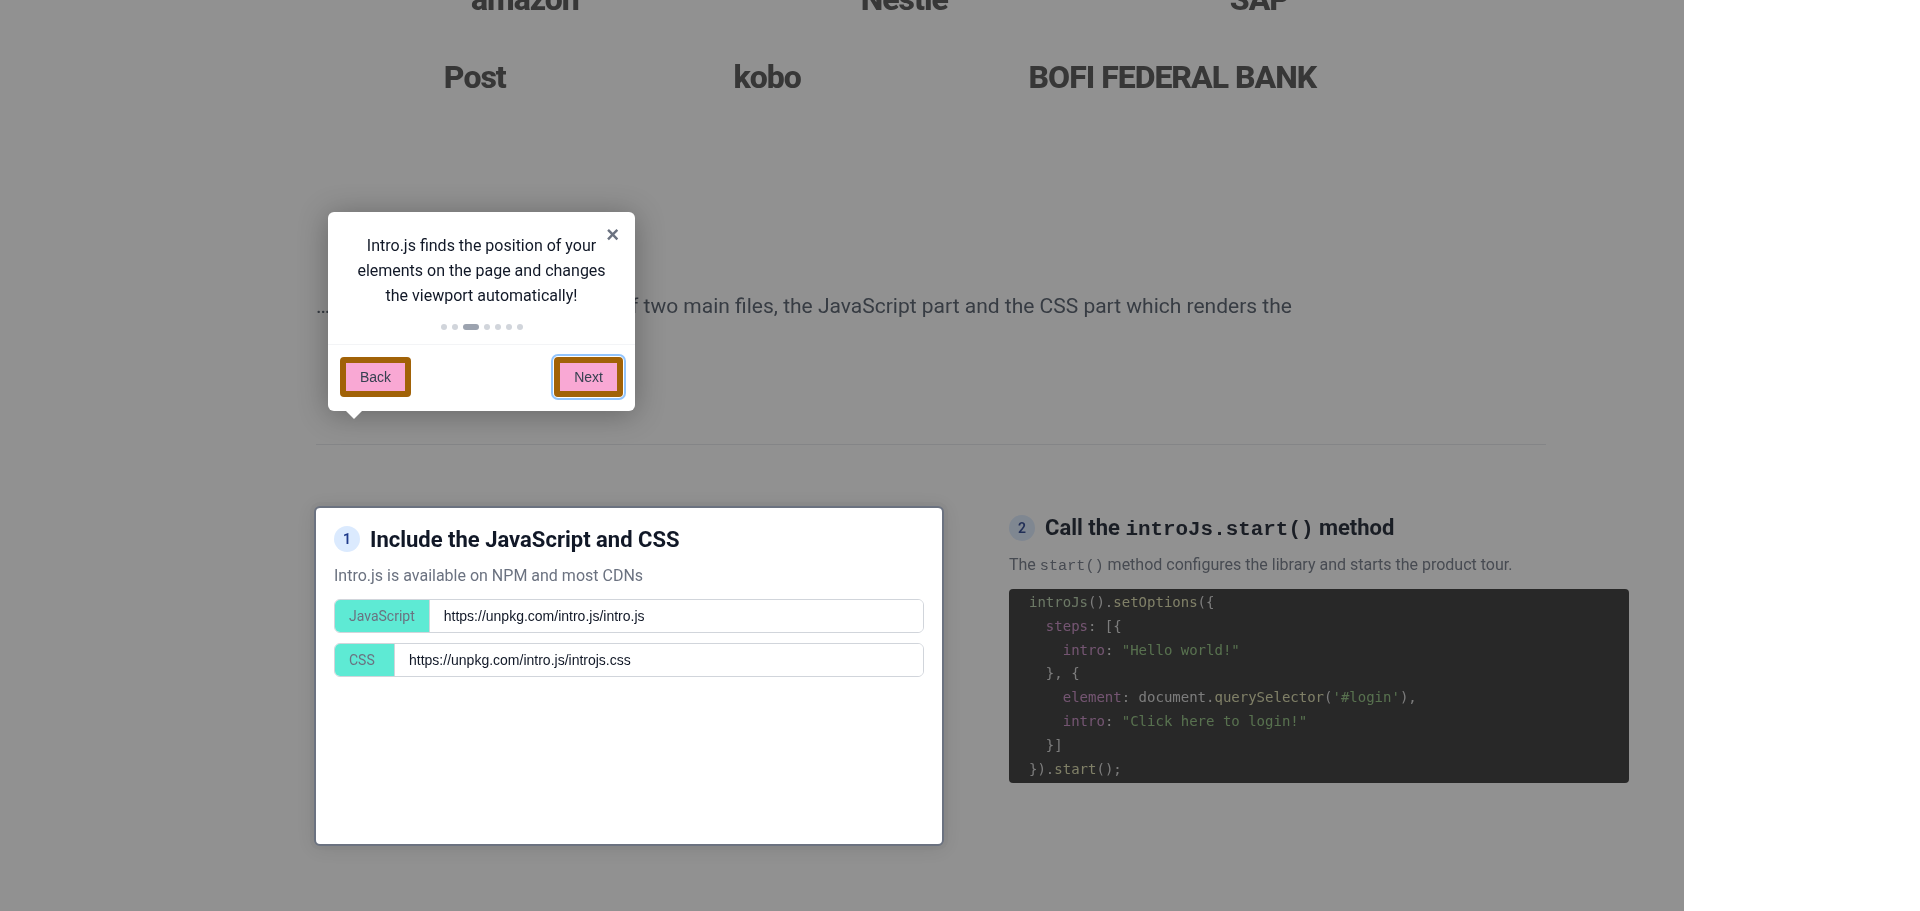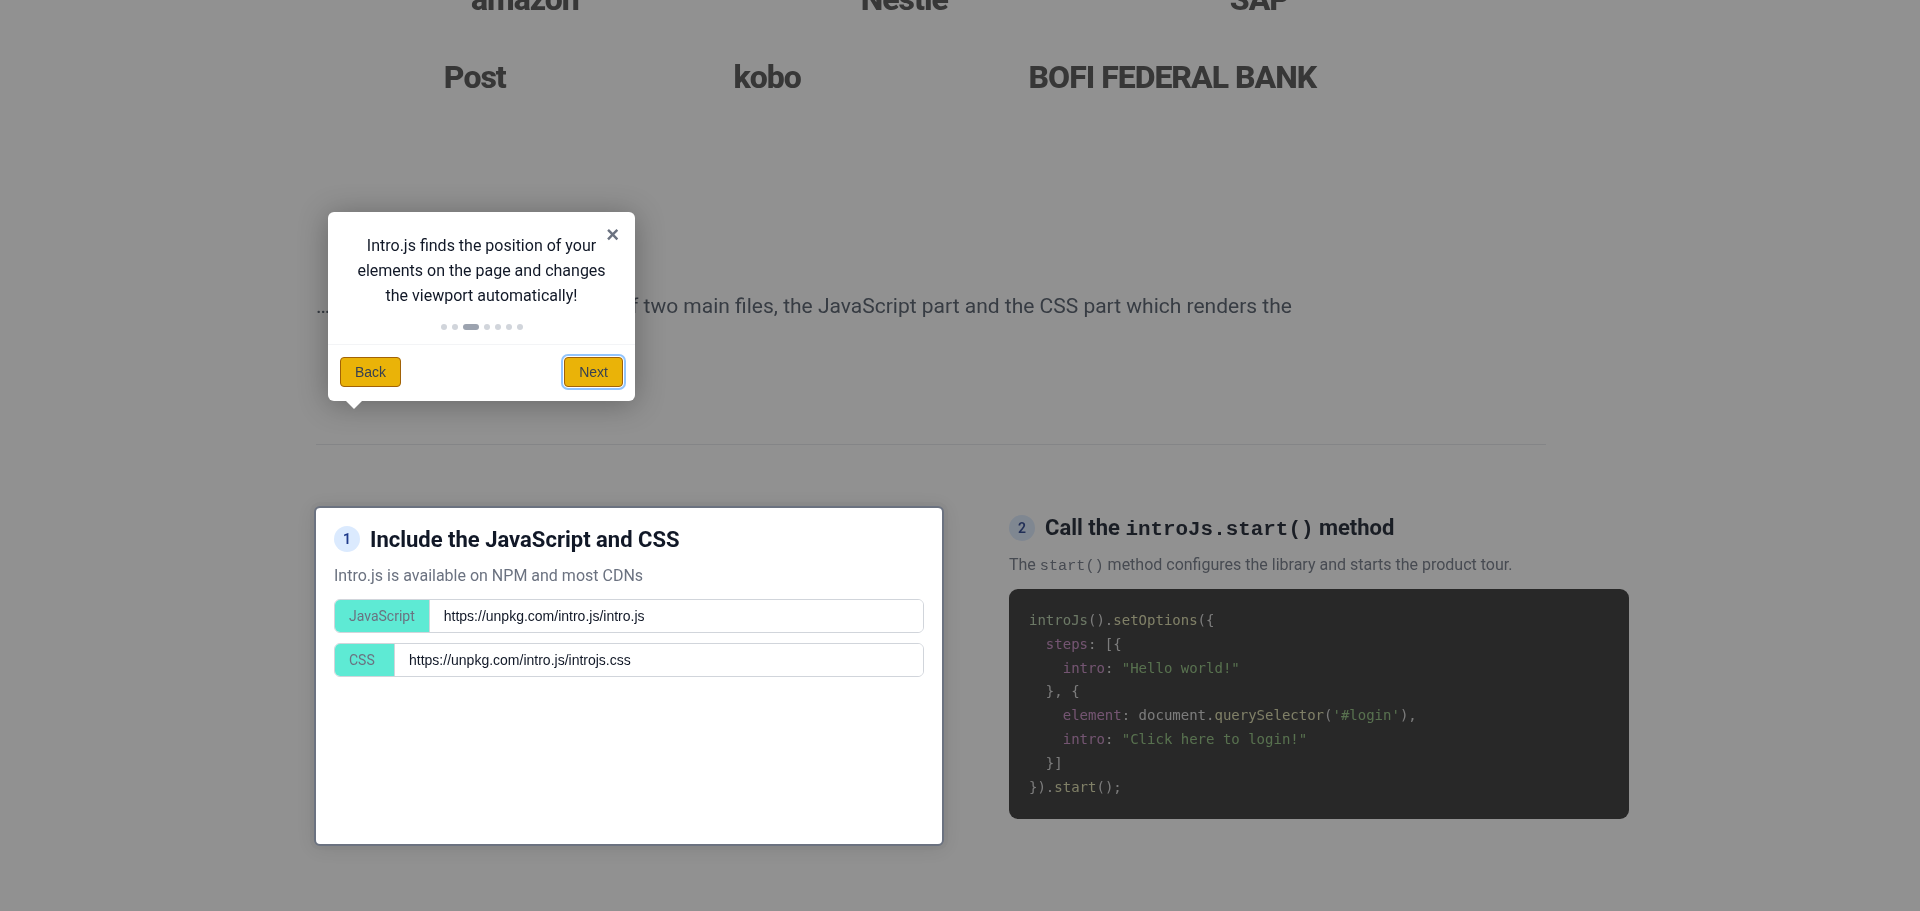--- a/index.html
+++ b/index.html
@@ -17,21 +17,21 @@
   .overlay {
     position: absolute;
     inset: 0;
     background: rgba(35, 35, 35, 0.5);
     z-index: 40;
   }
 
   
   .page {
     position: relative;
-    width: 1920px;
+    width: 1684px;
     height: 911px;
   }
 
   
   .logos {
     position: absolute;
     top: -20px;
     left: 330px;
     width: 1100px;
     display: flex;
@@ -156,22 +156,22 @@
     margin-top: 13px;
   }
   .step2-intro {
     color: #6b7280;
     font-size: 16px;
     margin-bottom: 14px;
   }
 
   .codeblock {
     background: #2d2d2d;
-    border-radius: 9px;
-    padding: 20px 20px;
+    border-radius: 4px;
+    padding: 2px 20px;
     font-family: ui-monospace, SFMono-Regular, Menlo, monospace;
     font-size: 14px;
     line-height: 1.7;
     white-space: pre;
     color: #d4d4d4;
   }
   .tok-fn   { color: #b5cea8; }
   .tok-meth { color: #dcdcaa; }
   .tok-punc { color: #d4d4d4; }
   .tok-str  { color: #8cbf7a; }
@@ -240,22 +240,22 @@
   }
 
   .tooltip-footer {
     display: flex;
     justify-content: space-between;
     padding: 12px 12px 14px 12px;
     border-top: 1px solid #f3f4f6;
   }
   .tbtn {
     font-size: 14px;
-    border: 1px solid #a16207;
-    background: #eab308;
+    border: 6px solid #a16207;
+    background: #f9a8d4;
     color: #374151;
     padding: 6px 14px;
     border-radius: 4px;
     cursor: pointer;
   }
   .tbtn.next {
     outline: 2px solid #93c5fd;
     outline-offset: 1px;
   }
 </style>

